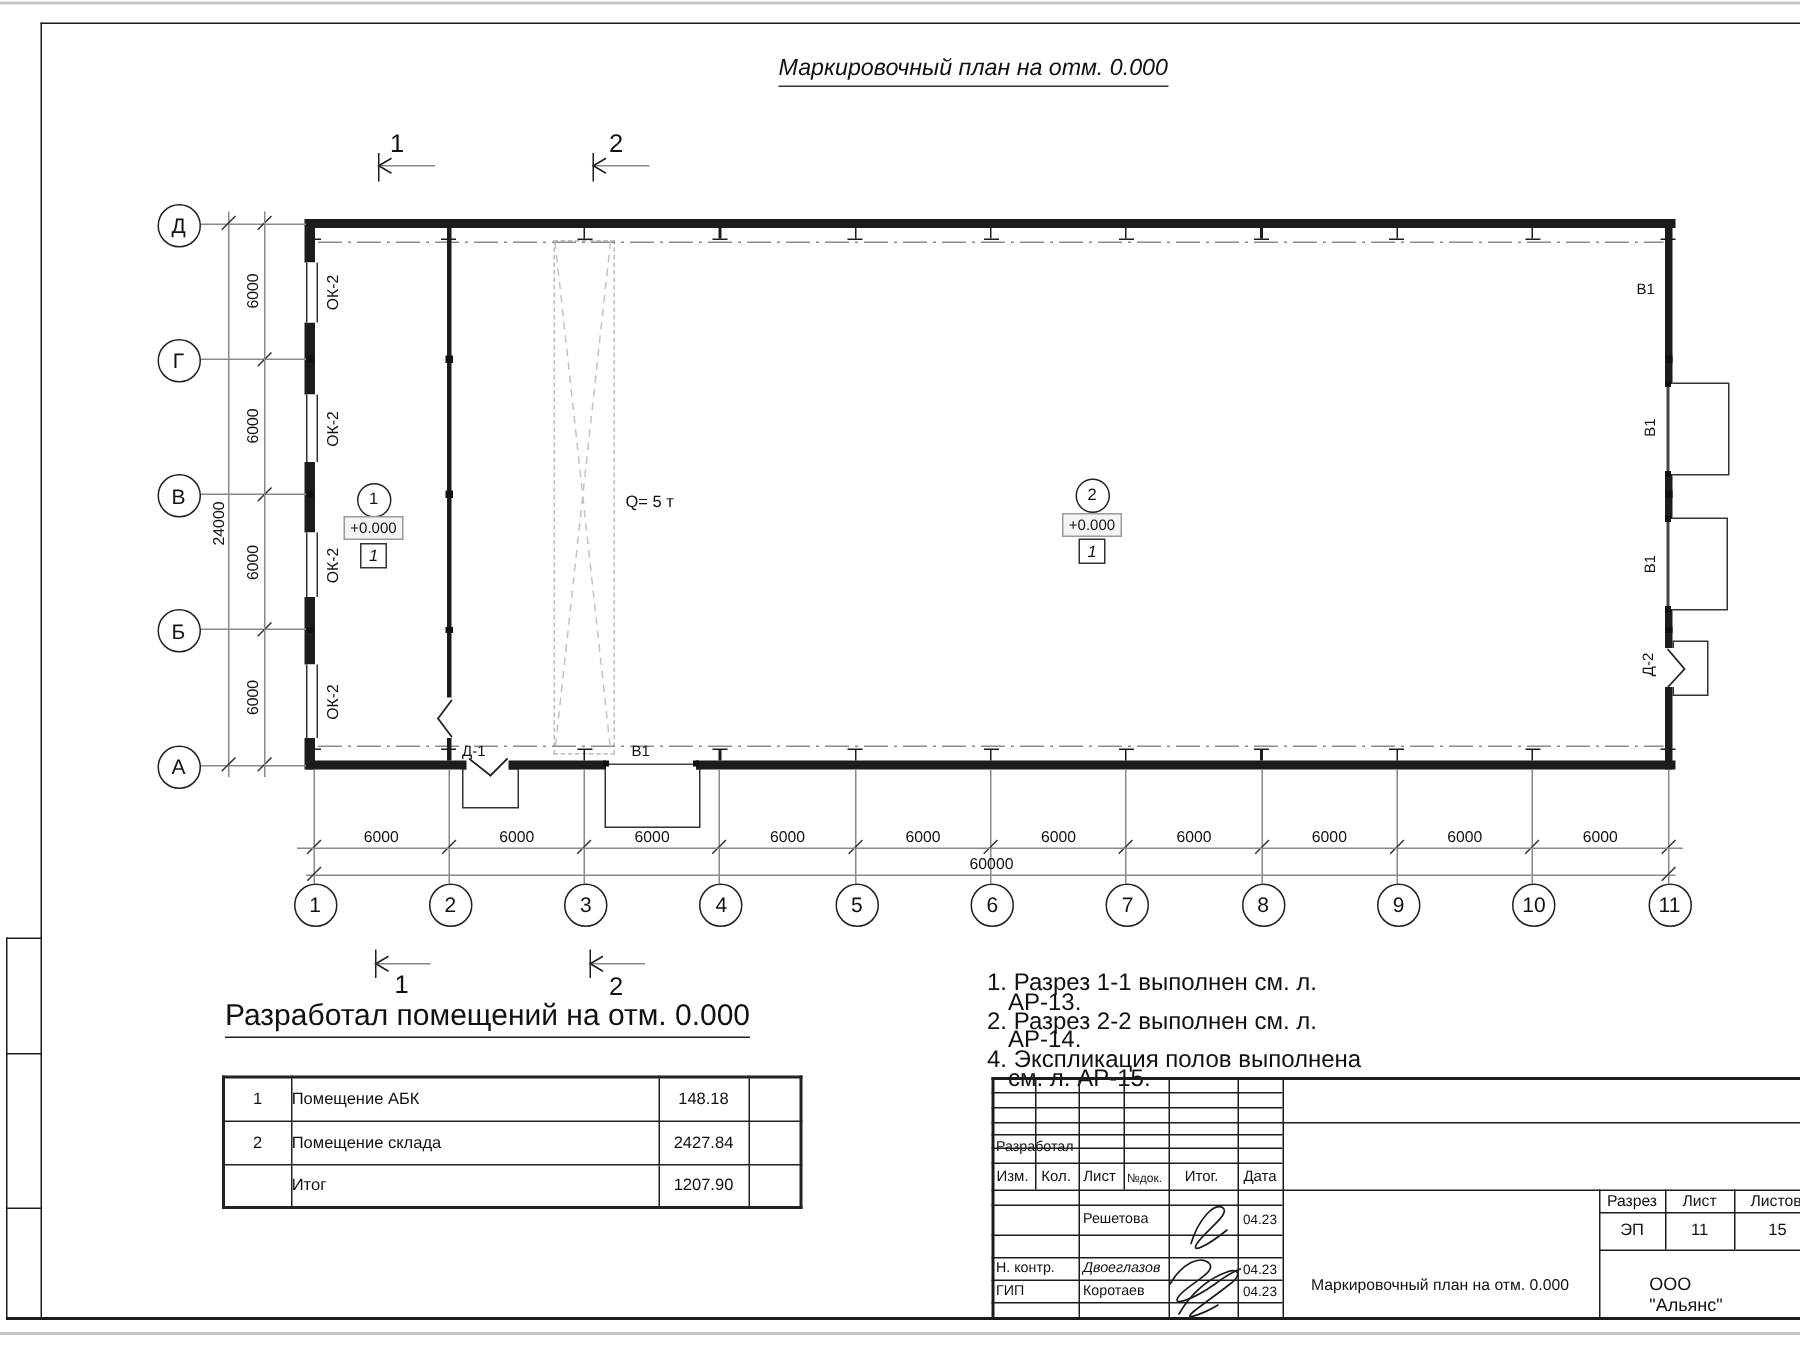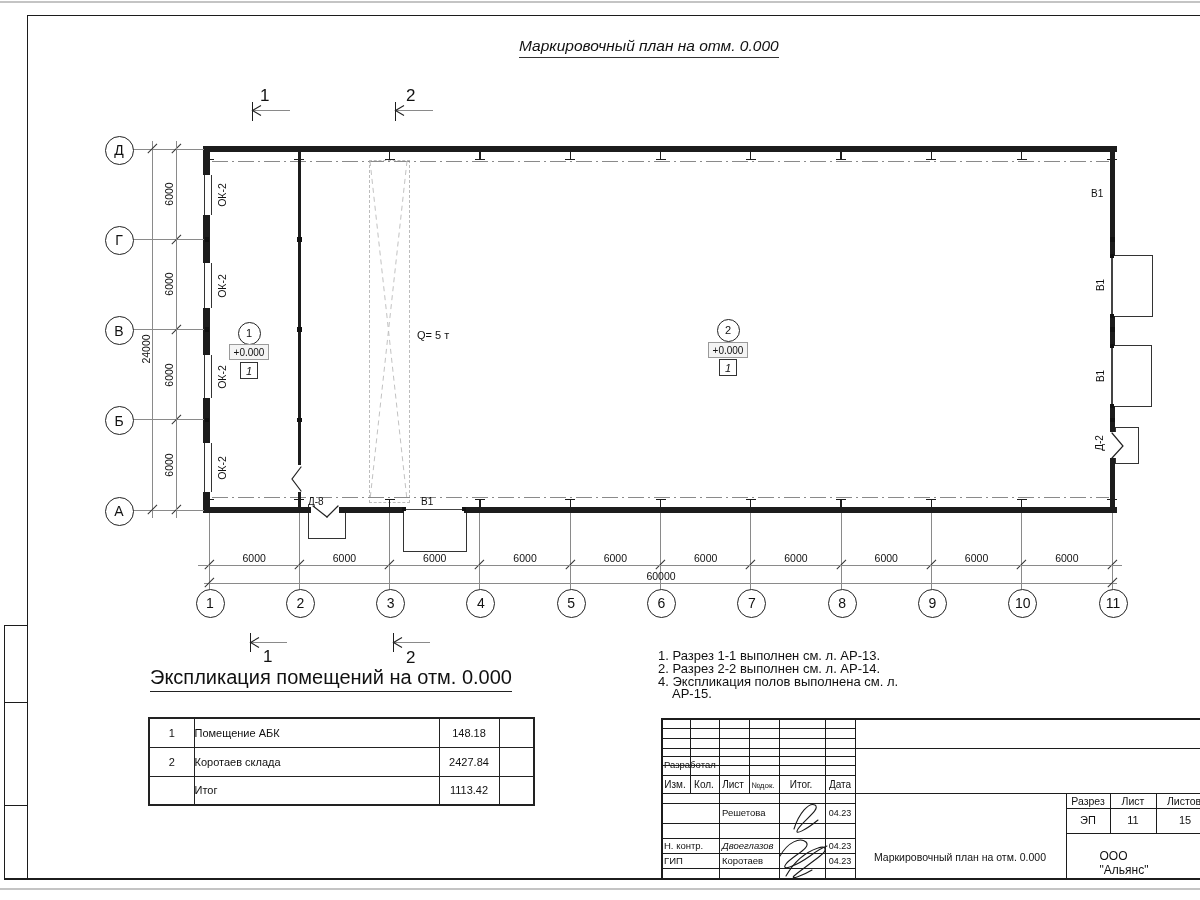--- a/index.html
+++ b/index.html
@@ -22,21 +22,21 @@
   .jamb{position:absolute;background:#111;}
   .sectlabel{position:absolute;font-size:17px;}
   .room-circle{position:absolute;width:21px;height:21px;border:1.1px solid #222;border-radius:50%;
      background:#fff;display:flex;align-items:center;justify-content:center;font-size:11px;}
   .elev{position:absolute;border:1px solid #9a9a9a;background:#f4f4f4;font-size:10px;
      display:flex;align-items:center;justify-content:center;}
   .floorbox{position:absolute;border:1.2px solid #333;background:#fff;font-style:italic;font-size:11px;
      display:flex;align-items:center;justify-content:center;}
   .heading{position:absolute;font-size:20px;border-bottom:1.2px solid #222;padding-bottom:2px;}
   .title{position:absolute;font-style:italic;font-size:15.5px;border-bottom:1px solid #333;padding-bottom:2px;}
-  .notes{position:absolute;left:658px;top:650px;width:272px;font-size:13px;line-height:12.8px;}
+  .notes{position:absolute;left:658px;top:650px;width:272px;font-size:16px;line-height:12.8px;}
   .note{white-space:pre-line;padding-left:14px;text-indent:-14px;}
   table.expl{position:absolute;left:148px;top:717px;border-collapse:collapse;table-layout:fixed;}
   table.expl td{border:1.2px solid #222;font-size:11px;padding:0;vertical-align:middle;}
   table.expl{border:2px solid #222;}
   td.c{text-align:center;}
   td.nm{padding-left:7px;}
   td.itog{padding-left:13px;}
   td.hdr{text-align:center;font-size:10px;line-height:11px;}
   .tb-h{position:absolute;font-size:10px;transform:translateX(-50%);}
   .tb-s{position:absolute;font-size:9.5px;}
@@ -94,21 +94,21 @@
     <div class="abs" style="left:311px;top:506px;width:28px;height:8px;background:#fff;"></div>
     <div class="abs" style="left:404px;top:506px;width:60px;height:8px;background:#fff;"></div>
     <div class="gate" style="left:404px;top:508.5px;width:60px;height:1.5px;"></div>
     <div class="jamb" style="left:402px;top:507px;width:4px;height:4px;"></div>
     <div class="jamb" style="left:462px;top:507px;width:4px;height:4px;"></div>
 
     <div class="txt" style="left:1091px;top:188px;font-size:10px;">В1</div>
     <div class="vtext" style="left:1095px;top:285px;font-size:10px;">В1</div>
     <div class="vtext" style="left:1095px;top:376px;font-size:10px;">В1</div>
     <div class="vtext" style="left:1094px;top:443px;font-size:10px;">Д-2</div>
-    <div class="txt" style="left:308px;top:496px;font-size:10px;">Д-8</div>
+    <div class="txt" style="left:308px;top:496px;font-size:10px;">Д-1</div>
     <div class="txt" style="left:421px;top:496px;font-size:10px;">В1</div>
 
     <div class="room-circle" style="left:237.5px;top:321.5px;">
       <span>1</span>
     </div>
     <div class="elev" style="left:229px;top:344px;width:38px;height:14px;">+0.000</div>
     <div class="floorbox" style="left:240px;top:362px;width:16px;height:15px;">1</div>
 
     <div class="room-circle" style="left:716.5px;top:318.5px;">
       <span>2</span>
@@ -262,46 +262,46 @@
       <div class="jamb" style="left: 297px; top: 237.05px; width: 4.5px; height: 4.5px;"></div>
       <div class="jamb" style="left: 1110px; top: 237.05px; width: 4.5px; height: 4.5px;"></div>
       <div class="jamb" style="left: 204.5px; top: 327.3px; width: 4.5px; height: 4.5px;"></div>
       <div class="jamb" style="left: 297px; top: 327.3px; width: 4.5px; height: 4.5px;"></div>
       <div class="jamb" style="left: 1110px; top: 327.3px; width: 4.5px; height: 4.5px;"></div>
       <div class="jamb" style="left: 204.5px; top: 417.55px; width: 4.5px; height: 4.5px;"></div>
       <div class="jamb" style="left: 297px; top: 417.55px; width: 4.5px; height: 4.5px;"></div>
       <div class="jamb" style="left: 1110px; top: 417.55px; width: 4.5px; height: 4.5px;"></div>
     </div>
 
-  <div class="heading txt" style="left:150px;top:666px;">Экспликация помещений на отм. 0.000</div>
+  <div class="heading txt" style="left:150px;top:666px;">Разработал помещений на отм. 0.000</div>
 
   <table class="expl">
     <colgroup>
         <col style="width:45px">
         <col style="width:245px">
         <col style="width:60px">
         <col style="width:35px">
       </colgroup>
     <tbody>
     <tr style="height:29px">
       <td class="c">1</td>
       <td class="nm">Помещение АБК</td>
       <td class="c">148.18</td>
       <td></td>
     </tr>
     <tr style="height:29px">
       <td class="c">2</td>
-      <td class="nm">Коротаев склада</td>
+      <td class="nm">Помещение склада</td>
       <td class="c">2427.84</td>
       <td></td>
     </tr>
     <tr style="height:29px">
       <td class="c"></td>
       <td class="nm itog">Итог</td>
-      <td class="c">1113.42</td>
+      <td class="c">1207.90</td>
       <td></td>
     </tr>
   </tbody>
     </table>
 
   <div class="notes">
       <div class="note">1. Разрез 1-1 выполнен см. л. АР-13.</div>
       <div class="note">2. Разрез 2-2 выполнен см. л. АР-14.</div>
       <div class="note">4. Экспликация полов выполнена см. л. АР-15.</div>
     </div>

